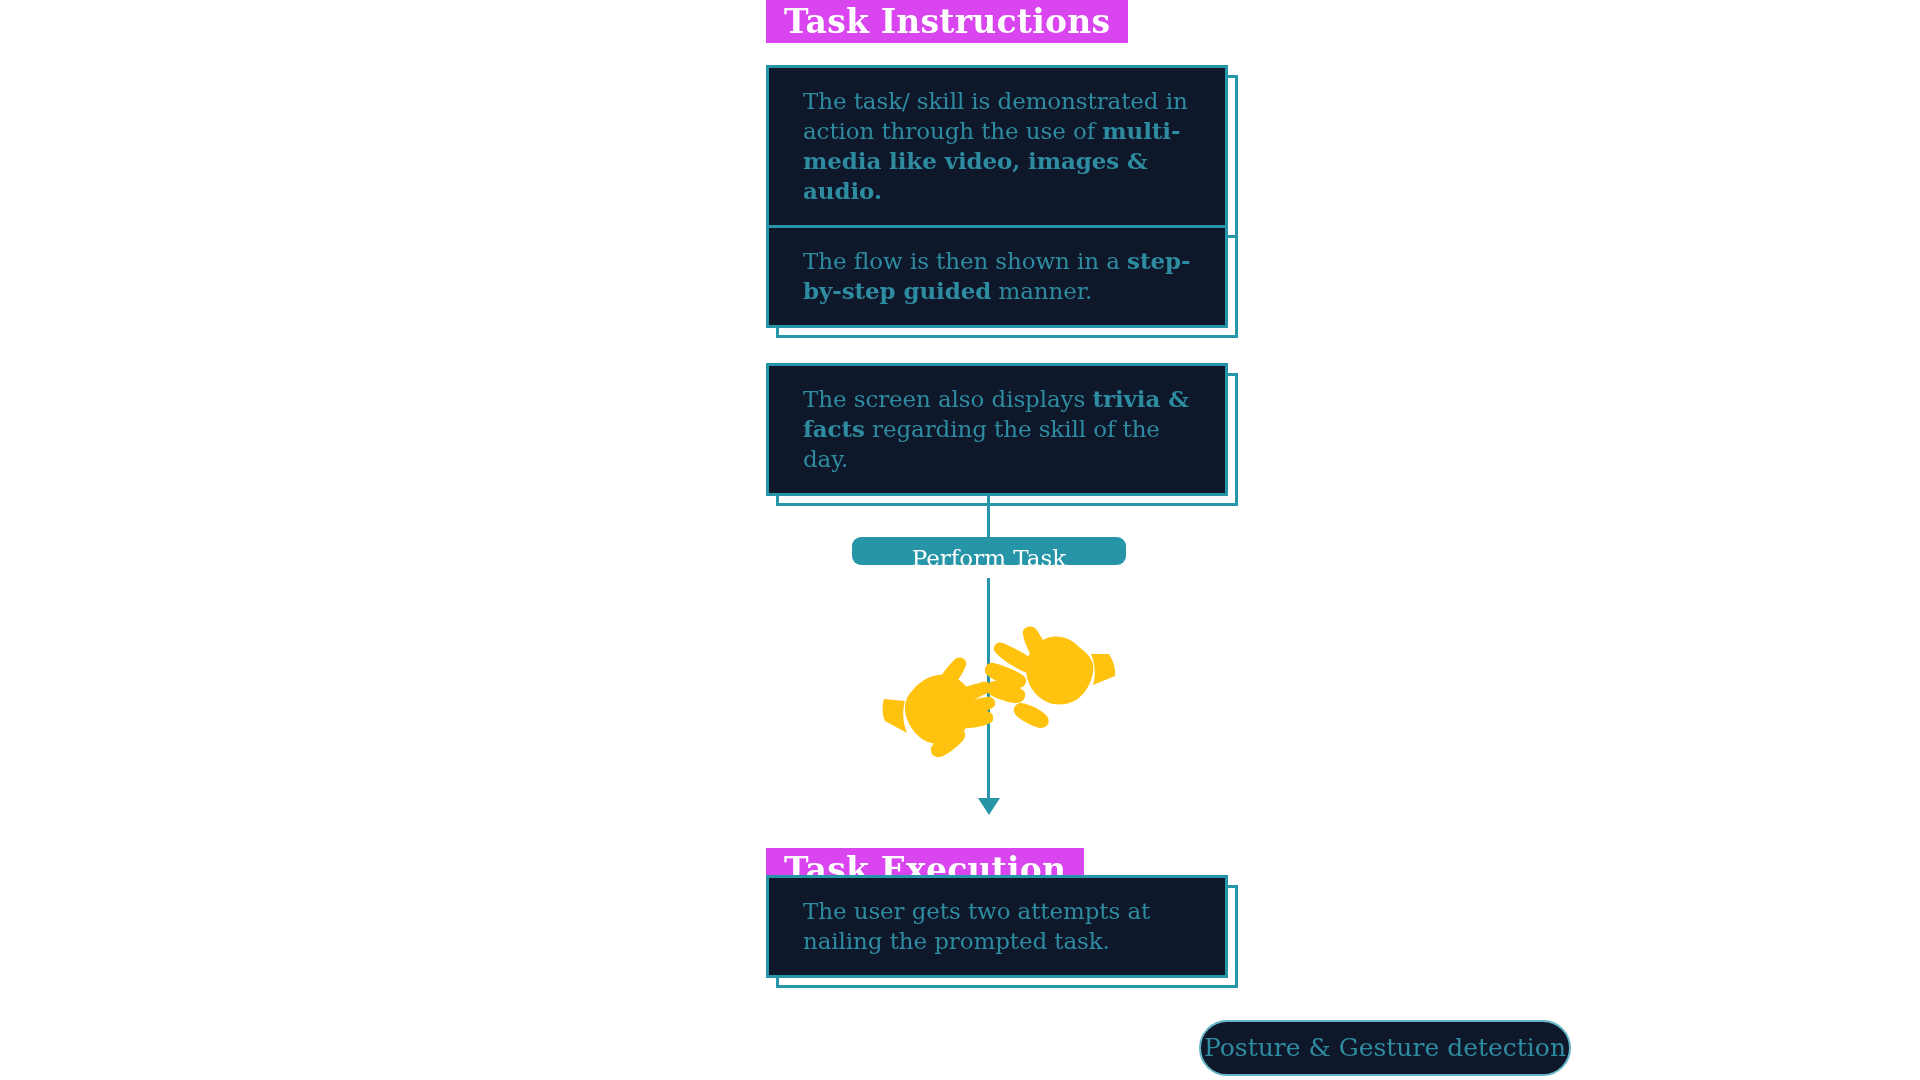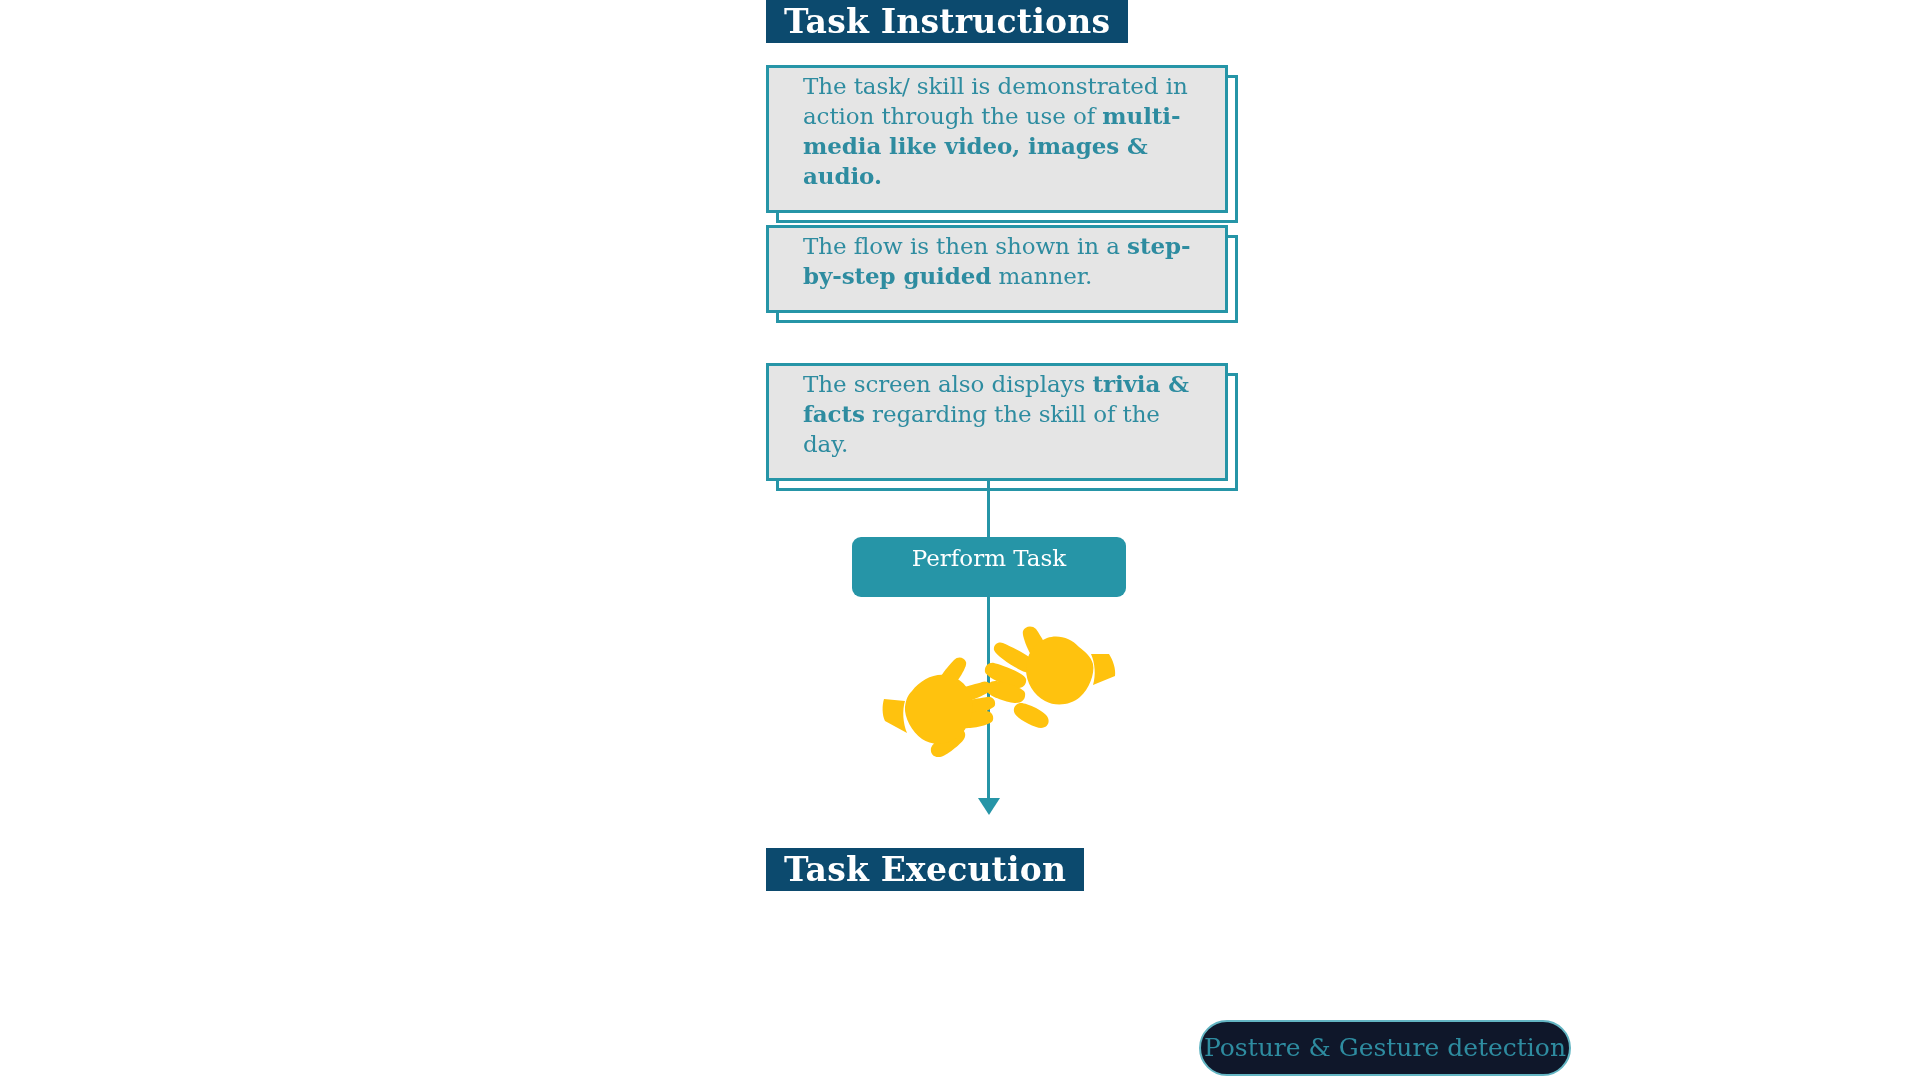--- a/index.html
+++ b/index.html
@@ -17,21 +17,21 @@
   }
 
   .stage {
     position: absolute;
     inset: 0;
   }
 
   
   .banner {
     position: absolute;
-    background: #0c4a6e;
+    background: #d946ef;
     color: #ffffff;
     font-family: "DejaVu Serif", "Liberation Serif", serif;
     font-weight: 700;
     font-size: 33px;
     line-height: 43px;
     letter-spacing: 0.2px;
     padding: 0 18px;
     height: 43px;
     white-space: nowrap;
     box-sizing: border-box;
@@ -50,23 +50,23 @@
     top: 10px;
     width: 100%;
     height: 100%;
     border: 3px solid #2695a7;
     box-sizing: border-box;
     background: transparent;
   }
   .card {
     position: relative;
     border: 3px solid #2695a7;
-    background: #e5e5e5;
-    box-sizing: border-box;
-    padding: 3px 30px 19px 34px;
+    background: #0f172a;
+    box-sizing: border-box;
+    padding: 18px 30px 19px 34px;
     z-index: 2;
   }
   .card-text {
     color: #2e8ca0;
     font-family: "DejaVu Serif", "Liberation Serif", serif;
     font-size: 23px;
     line-height: 30px;
     letter-spacing: -0.1px;
   }
   .card-text b {
@@ -101,21 +101,21 @@
     border-top: 17px solid #2695a7;
     z-index: 3;
   }
 
   
   #perform-task {
     position: absolute;
     left: 852px;
     top: 537px;
     width: 274px;
-    height: 60px;
+    height: 28px;
     background: #2695a7;
     border-radius: 9px;
     color: #ffffff;
     font-family: "DejaVu Serif", "Liberation Serif", serif;
     font-size: 23px;
     line-height: 42px;
     text-align: center;
     box-sizing: border-box;
     z-index: 4;
   }
@@ -216,16 +216,24 @@
       <path d="M144,78 C139,79 136,84 139,89 C143,95 159,103 165,103 C171,103 174,98 172,93 C170,86 149,77 144,78 Z"></path>
 
       <path d="M203,22 C195,13 182,9 171,13 C158,18 150,30 150,44 C150,58 158,70 169,76 C180,82 195,80 204,72 C213,64 219,49 217,39 C215,31 208,26 203,22 Z"></path>
 
       <path d="M233,29 C237,35 240,44 239,51 L217,60 C220,50 219,38 215,29 Z"></path>
     </g>
   </svg>
 
   <div class="banner" id="banner-execution">Task Execution</div>
 
+  <div class="card-wrap" id="card-4">
+    <div class="card-shadow"></div>
+    <div class="card">
+      <div class="card-text">
+        <span>The user gets two attempts at nailing the prompted task.</span>
+      </div>
+    </div>
+  </div>
 
   <div id="posture-pill">Posture &amp; Gesture detection</div>
 
 </div>
 
 </body></html>

